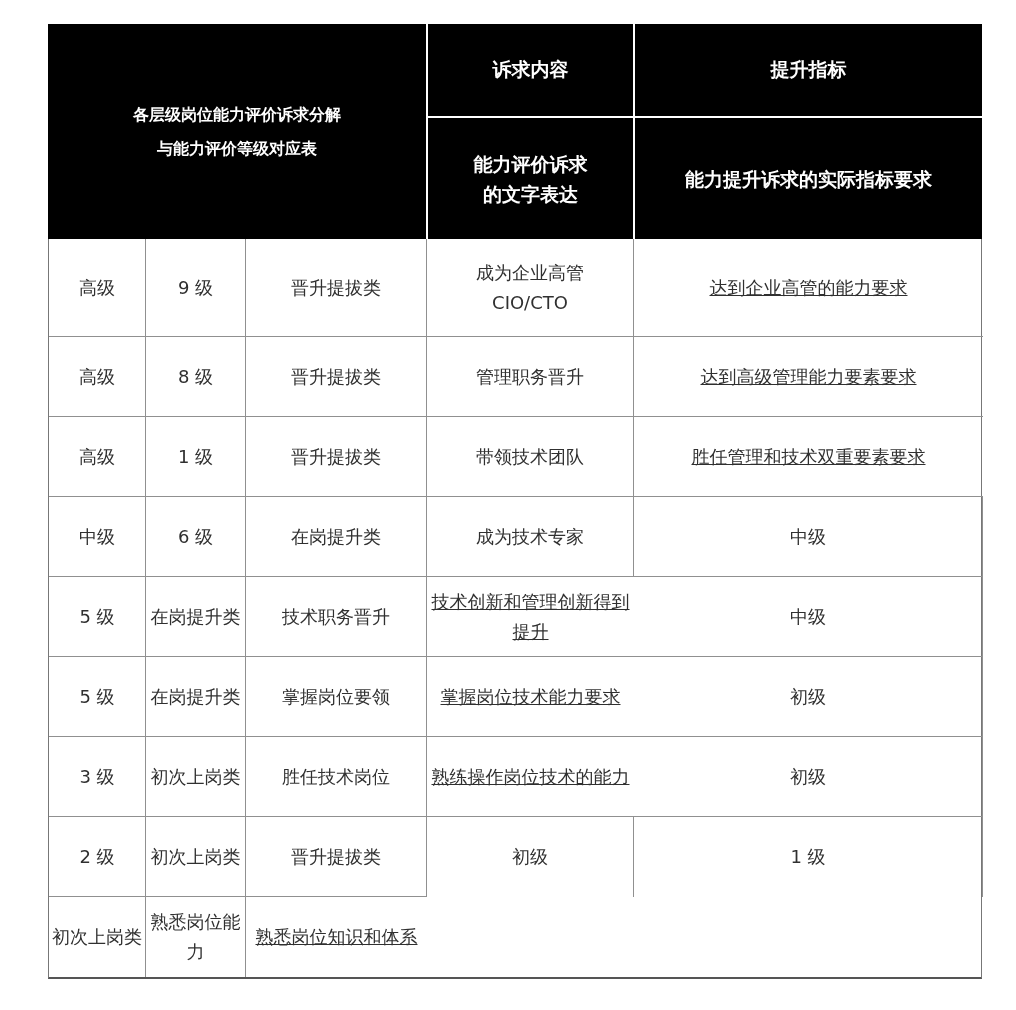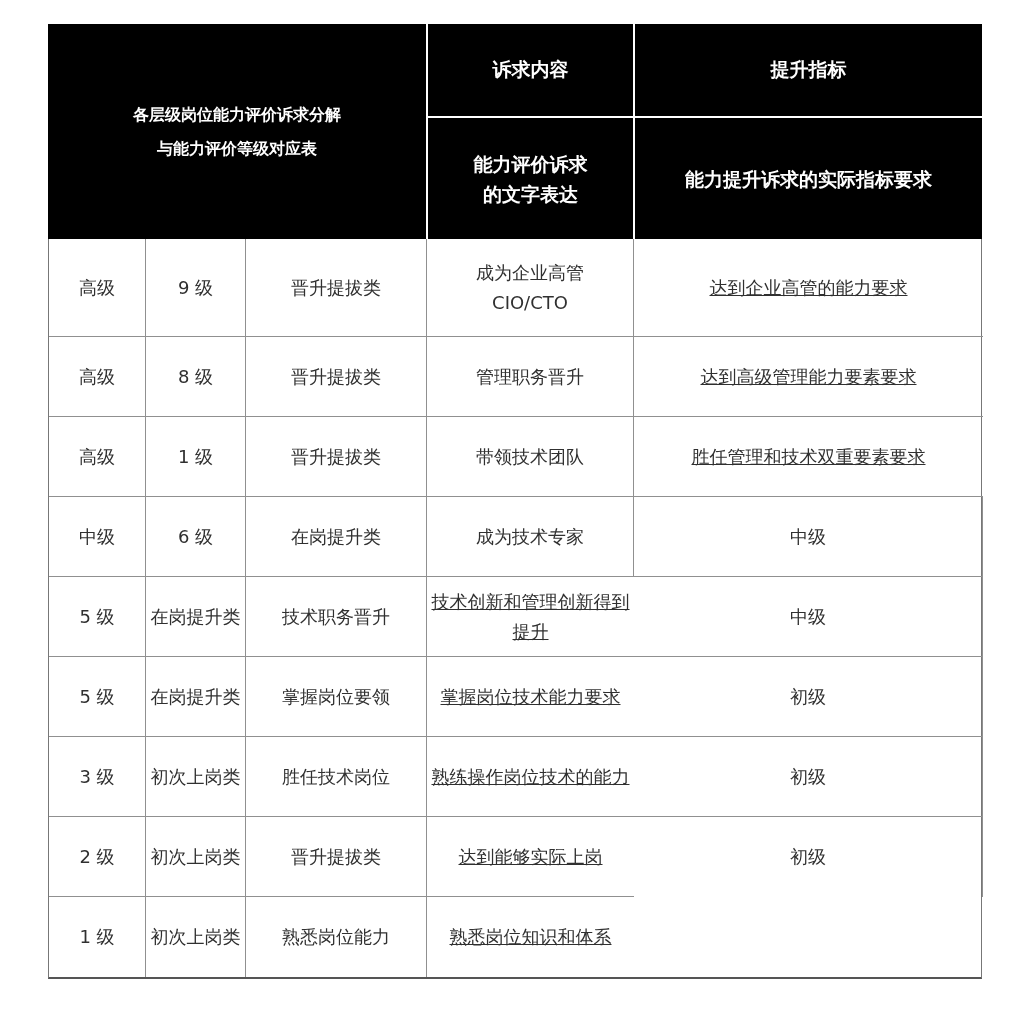--- a/index.html
+++ b/index.html
@@ -132,21 +132,20 @@
       <div class="bcell">初级</div>
       <div class="bcell">3 级</div>
       <div class="bcell">初次上岗类</div>
       <div class="bcell">胜任技术岗位</div>
       <div class="bcell lastcol">熟练操作岗位技术的能力</div>
 
       <div class="bcell">初级</div>
       <div class="bcell">2 级</div>
       <div class="bcell">初次上岗类</div>
       <div class="bcell">晋升提拔类</div>
-      <div class="bcell lastcol">达到能够实际上岗</div>
 
       <div class="bcell row9-cell" style="border-bottom:none">初级</div>
       <div class="bcell" style="border-bottom:none">1 级</div>
       <div class="bcell" style="border-bottom:none">初次上岗类</div>
       <div class="bcell" style="border-bottom:none">熟悉岗位能力</div>
       <div class="bcell lastcol" style="border-bottom:none">熟悉岗位知识和体系</div>
 
     </div>
   </div>
 </div>

